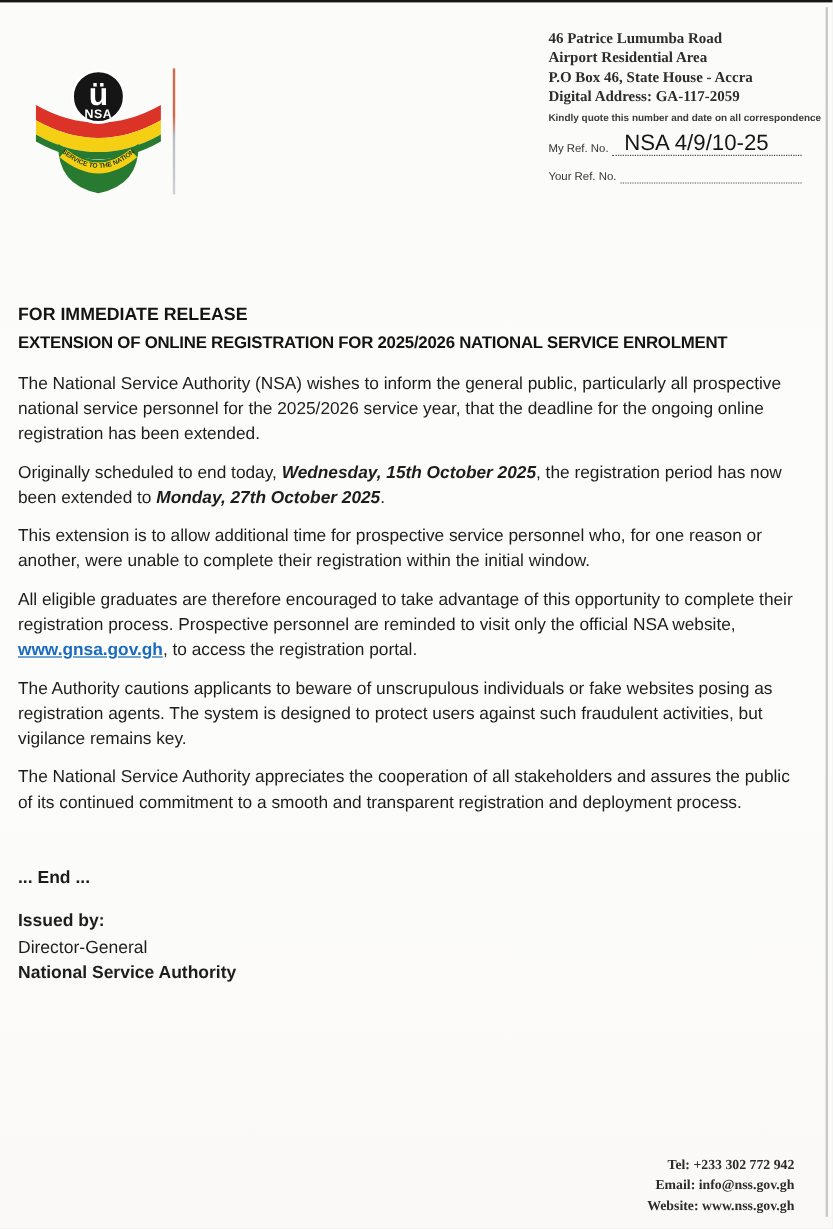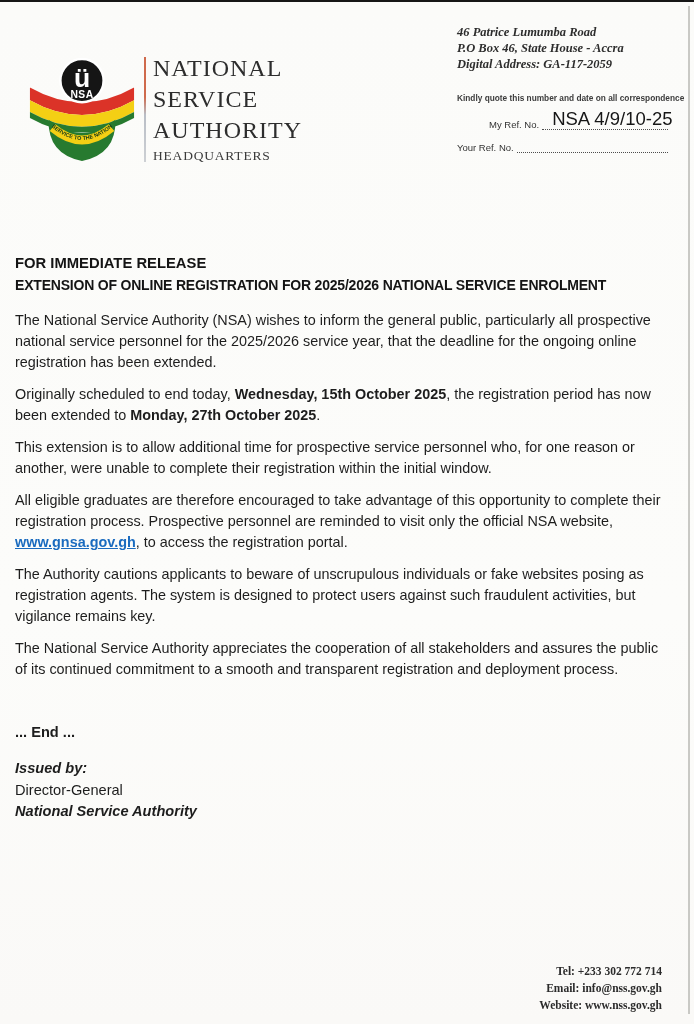--- a/index.html
+++ b/index.html
@@ -15,44 +15,44 @@
 
   
   .logo { position:absolute; left:27px; top:56px; width:110px; height:110px; }
   .divider { position:absolute; left:144px; top:57px; width:2px; height:105px;
     background:linear-gradient(180deg,#cf6a4c 0%, #cf6a4c 38%, #b9bec6 55%, #cdd0d4 100%); }
   .wordmark { position:absolute; left:153px; top:53px; font-family:"Liberation Serif", serif; color:#2d2d2d; }
   .wordmark .wm-line { font-size:24px; line-height:31px; letter-spacing:1px; }
   .wordmark .wm-sub { font-size:13.5px; line-height:17px; letter-spacing:0.8px; margin-top:1px; color:#3a3a3a; }
 
   .addr { position:absolute; left:457px; top:24px; width:214px;
-    font-family:"Liberation Serif", serif; font-weight:bold; font-size:12.5px; line-height:16px; color:#2d2d2d;font-style:italic; }
+    font-family:"Liberation Serif", serif; font-weight:bold; font-size:12.5px; line-height:16px; color:#2d2d2d; }
   .note { position:absolute; left:457px; top:93px; width:215px; font-size:8.3px; color:#3c3c3c; white-space:nowrap; font-weight:bold; }
   .refs { position:absolute; left:457px; top:104px; width:211px; }
   .ref-row { display:flex; align-items:flex-end; }
-  .ref-row.r1 { height:26px;margin-left:32px; }
+  .ref-row.r1 { height:26px; }
   .ref-row.r2 { height:16px; margin-top:7px; }
   .ref-row.r3 { height:24px; margin-top:2px; }
   .ref-label { font-size:9.5px; color:#333; padding-right:3px; white-space:nowrap; line-height:11px; }
   .ref-line { flex:1; border-bottom:1.5px dotted #4d4d4d; position:relative; height:100%; }
   .ref-value { position:absolute; bottom:1px; font-size:18.5px; line-height:1; color:#161616; white-space:nowrap; }
   .r1 .ref-value { left:10px; }
   .r3 .ref-value { left:28px; }
 
   
   .bodytext { position:absolute; left:15px; top:253px; width:652px; }
   .h-press { font-weight:bold; font-size:14.8px; line-height:21px; margin:0 0 15px 0; color:#141414; }
   .h-block { font-weight:bold; font-size:14.8px; line-height:21.5px; margin:0 0 14px 0; color:#141414; }
   .h-block .headline { font-size:14px; letter-spacing:-0.2px; white-space:nowrap; }
   .bodytext p { margin:0 0 11px 0; font-size:14.4px; line-height:21px; }
-  .bodytext .b { font-weight:bold; }
+  .bodytext .b { font-weight:bold;font-style:italic; }
   .bodytext a.link { color:#1a6bbf; font-weight:bold; text-decoration:underline; cursor:pointer; }
   .end-marker { text-align:left; font-weight:bold; font-size:14.6px; line-height:21px; margin:42px 0 15px 0; }
   .issued { font-size:14.6px; line-height:21.5px; }
-  .issued .bold { font-weight:bold;font-style:italic; }
+  .issued .bold { font-weight:bold; }
 
   
   .footer { position:absolute; right:32px; top:963px; text-align:right;
     font-family:"Liberation Serif", serif; font-weight:bold; font-size:11.5px; line-height:17px; color:#2b2b2b; }
 </style>
 </head>
 <body>
 
 <div class="page">
   <div class="top-edge"></div>
@@ -70,29 +70,24 @@
     <text font-size="5.6" font-weight="bold" fill="#173a17" font-family="Liberation Sans, sans-serif">
       <textPath href="#ribbonPath" startOffset="50%" text-anchor="middle">SERVICE TO THE NATION</textPath>
     </text>
     <circle cx="55" cy="25" r="22" fill="#151515" stroke="#ffffff" stroke-width="2.5"></circle>
     <text x="55" y="32" text-anchor="middle" font-size="27" font-weight="bold" fill="#ffffff" font-family="Liberation Sans, sans-serif">ü</text>
     <text x="55" y="43" text-anchor="middle" font-size="10.5" font-weight="bold" letter-spacing="0.5" fill="#ffffff" font-family="Liberation Sans, sans-serif">NSA</text>
   </svg>
 
   <div class="divider"></div>
 
-  <div class="wordmark">
-    <div class="wm-line">NATIONAL</div>
-    <div class="wm-line">SERVICE</div>
-    <div class="wm-line">AUTHORITY</div>
-    <div class="wm-sub">HEADQUARTERS</div>
-  </div>
 
   <div class="addr">
     <div>46 Patrice Lumumba Road</div>
+    <div>Airport Residential Area</div>
     <div>P.O Box 46, State House - Accra</div>
     <div>Digital Address: GA-117-2059</div>
   </div>
 
   <div class="note">Kindly quote this number and date on all correspondence</div>
 
   <div class="refs">
     <div class="ref-row r1">
       <span class="ref-label">My Ref. No.</span>
       <span class="ref-line">
@@ -123,17 +118,17 @@
     <div class="end-marker">... End ...</div>
 
     <div class="issued">
       <div class="bold">Issued by:</div>
       <div>Director-General</div>
       <div class="bold">National Service Authority</div>
     </div>
   </div>
 
   <div class="footer">
-    <div>Tel: +233 302 772 714</div>
+    <div>Tel: +233 302 772 942</div>
     <div>Email: info@nss.gov.gh</div>
     <div>Website: www.nss.gov.gh</div>
   </div>
 </div>
 
 </body></html>

